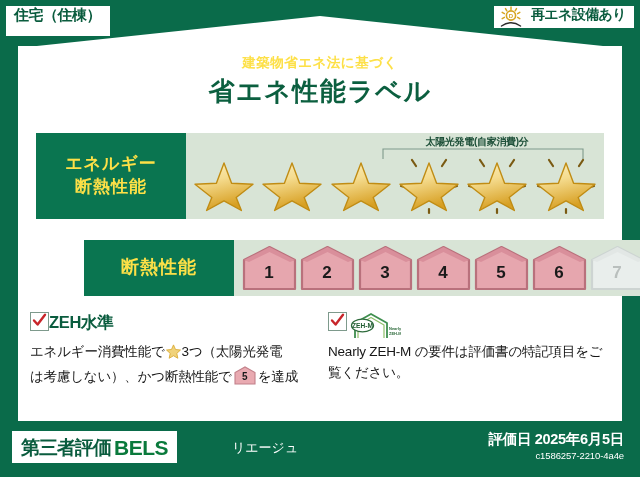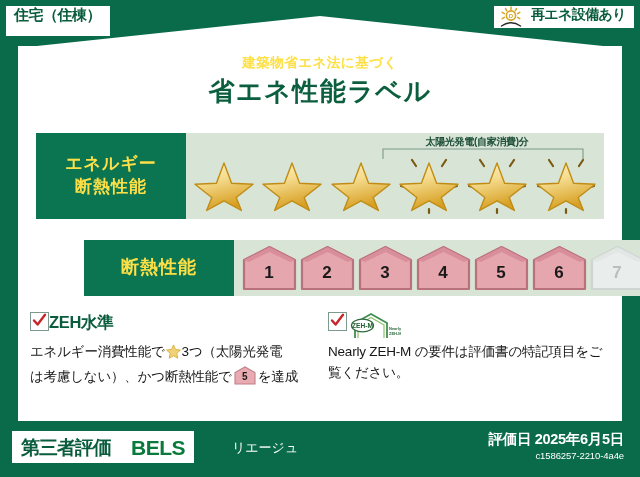--- a/index.html
+++ b/index.html
@@ -260,21 +260,21 @@
   #bels-box {
     position: absolute;
     left: 12px;
     top: 10px;
     height: 32px;
     background: #ffffff;
     display: flex;
     align-items: center;
     padding: 0 9px;
     box-sizing: border-box;
-    gap: 20px;
+    gap: 3px;
   }
   #bels-label {
     font-size: 19px;
     font-weight: bold;
     color: #0a5c3e;
     letter-spacing: -1px;
     line-height: 1;
   }
   #bels-mark {
     font-size: 21px;

